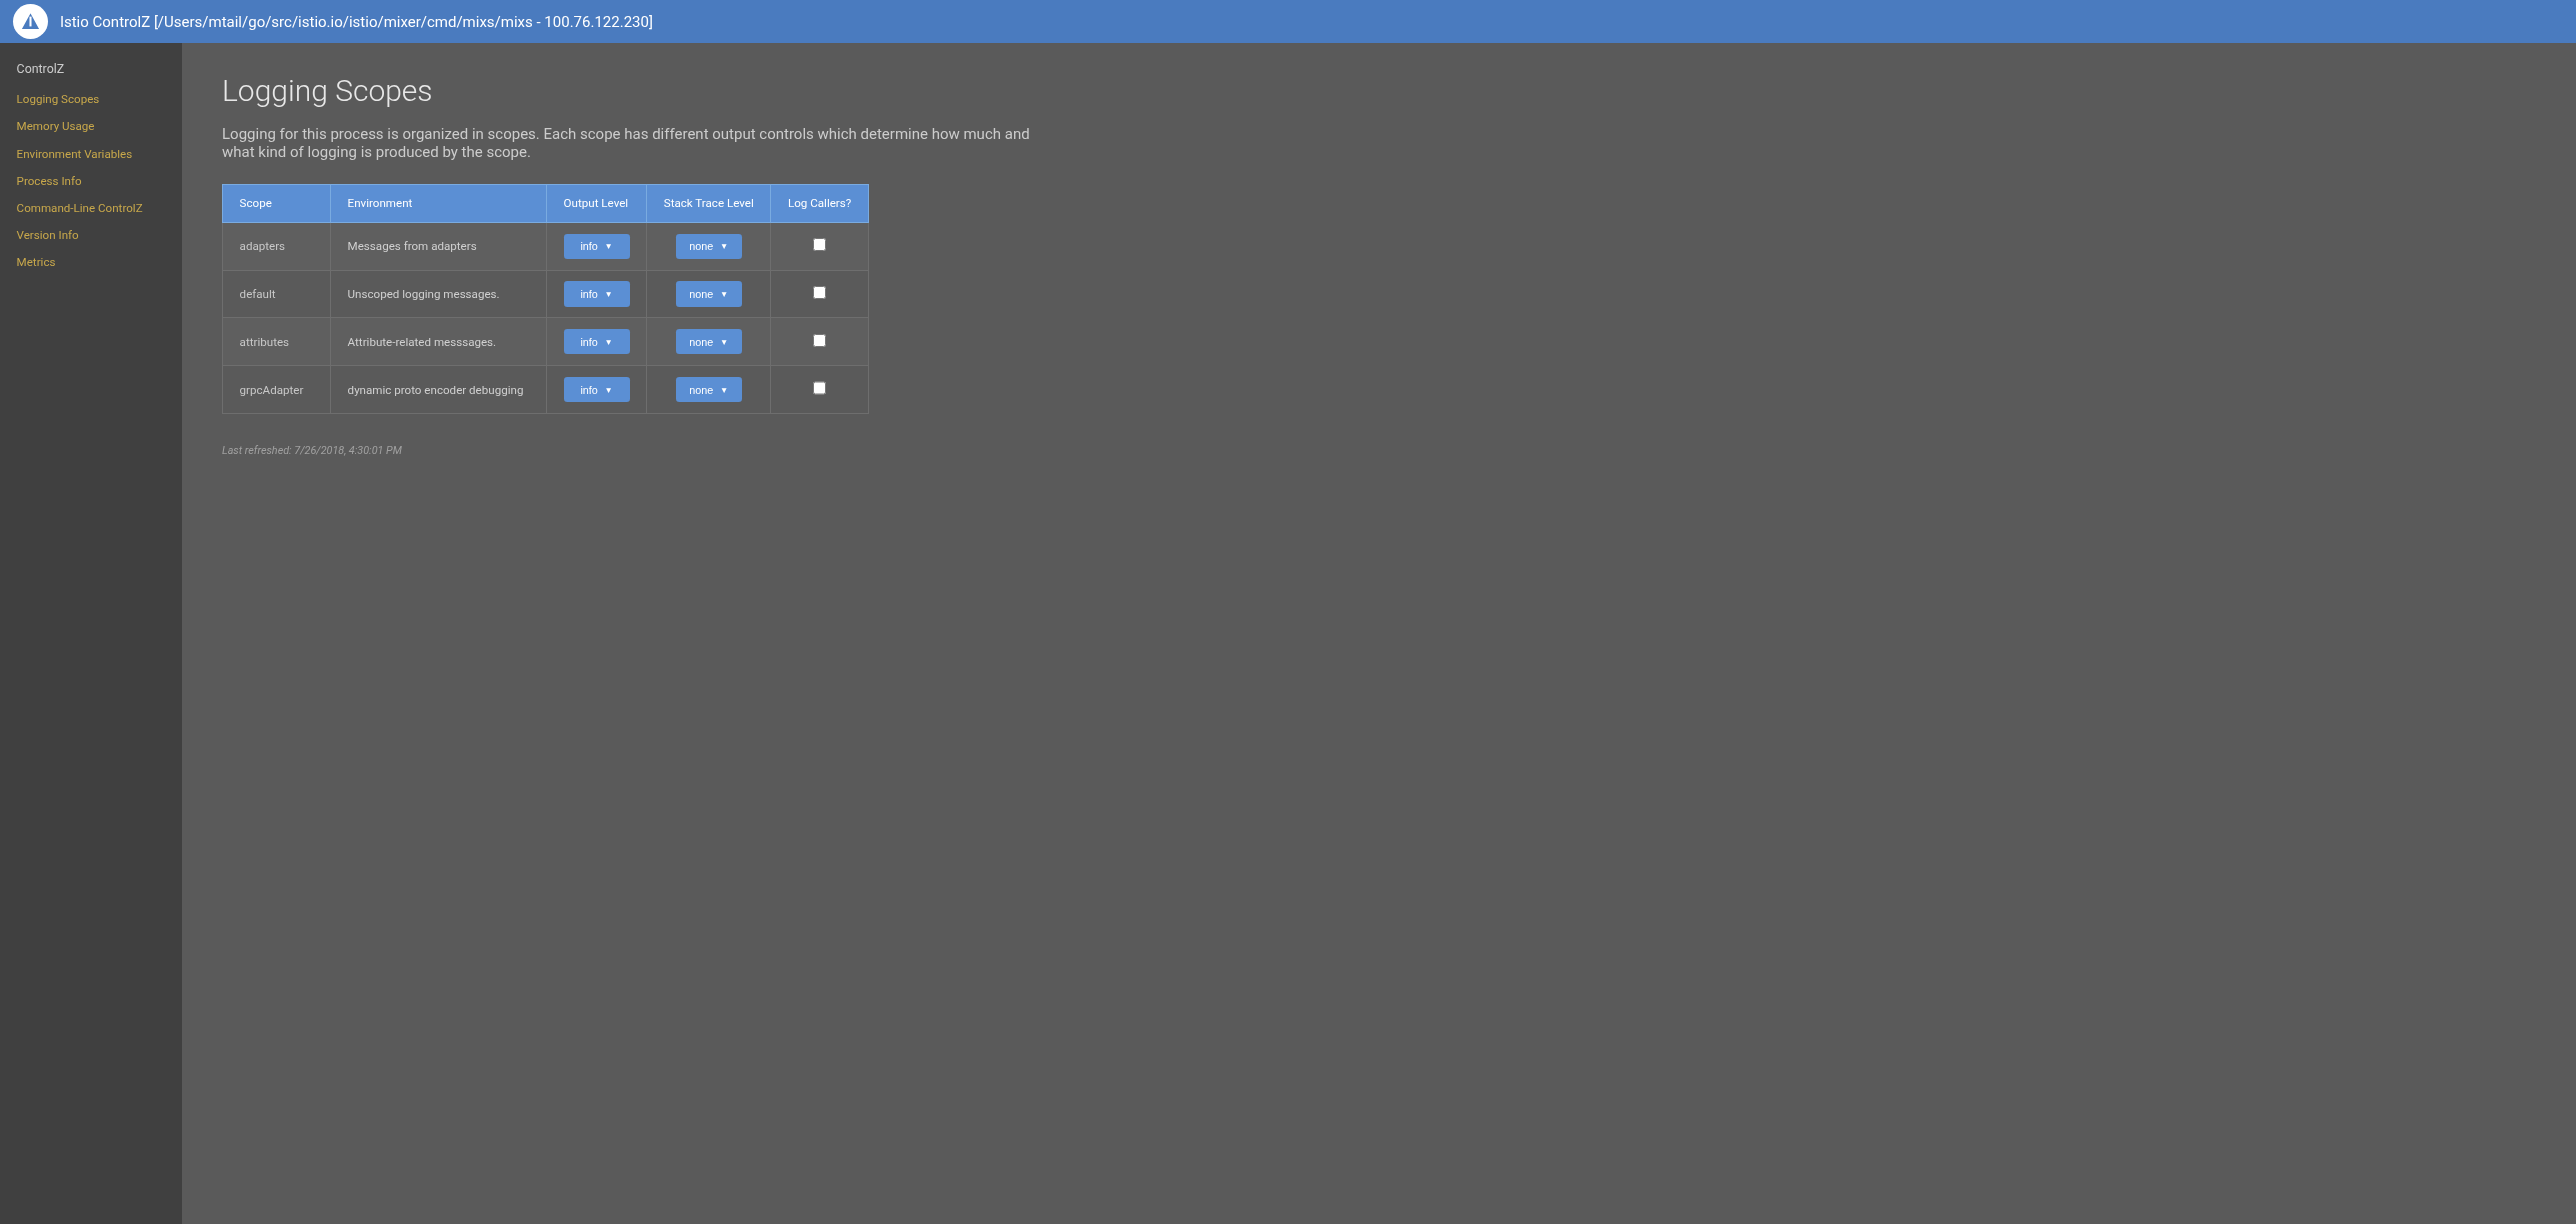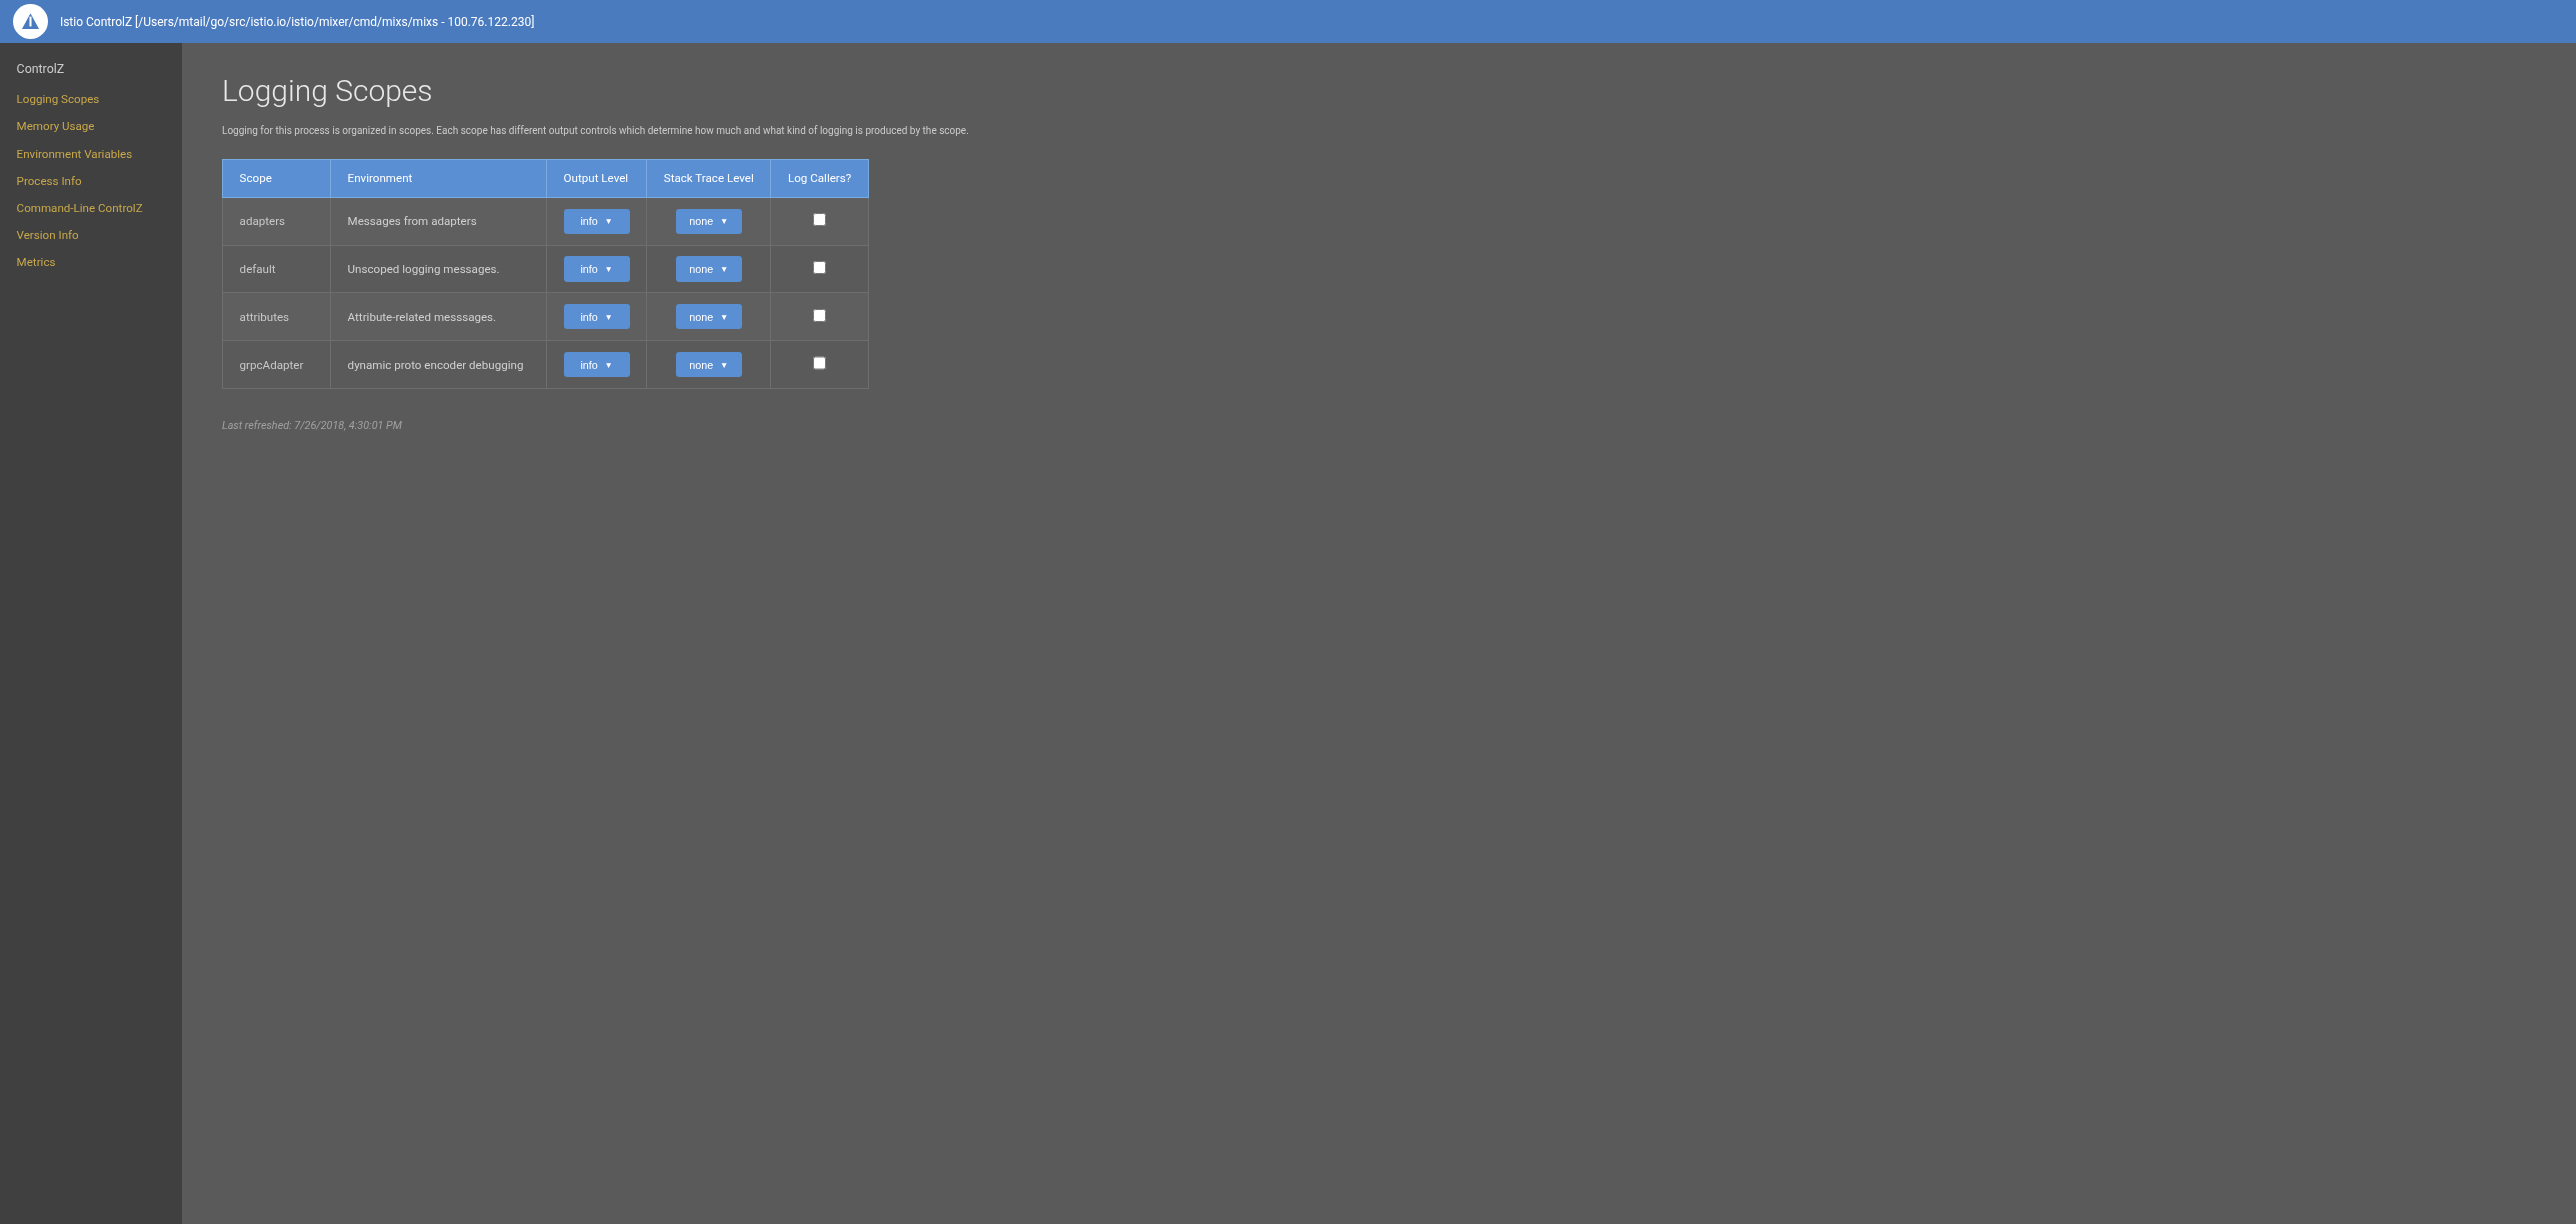--- a/index.html
+++ b/index.html
@@ -27,21 +27,21 @@
       align-items: center;
       justify-content: center;
       flex-shrink: 0;
     }
     #titlebar .logo svg {
       width: 23px;
       height: 23px;
     }
     #titlebar .title-text {
       color: white;
-      font-size: 12px;
+      font-size: 15px;
       font-weight: 400;
     }
     
     #layout {
       display: flex;
       min-height: calc(100vh - 43px);
     }
     
     #sidebar {
       width: 182px;
@@ -71,21 +71,21 @@
       padding: 30px 40px;
       background: #5a5a5a;
     }
     #main .page-title {
       font-size: 30px;
       font-weight: 300;
       color: #e8e8e8;
       margin-bottom: 16.6px;
     }
     #main .page-description {
-      font-size: 10px;
+      font-size: 15px;
       color: #cccccc;
       margin-bottom: 23px;
       max-width: 829px;
     }
     
     .scope-table {
       border-collapse: collapse;
       background: #5a5a5a;
     }
     .scope-table th {

